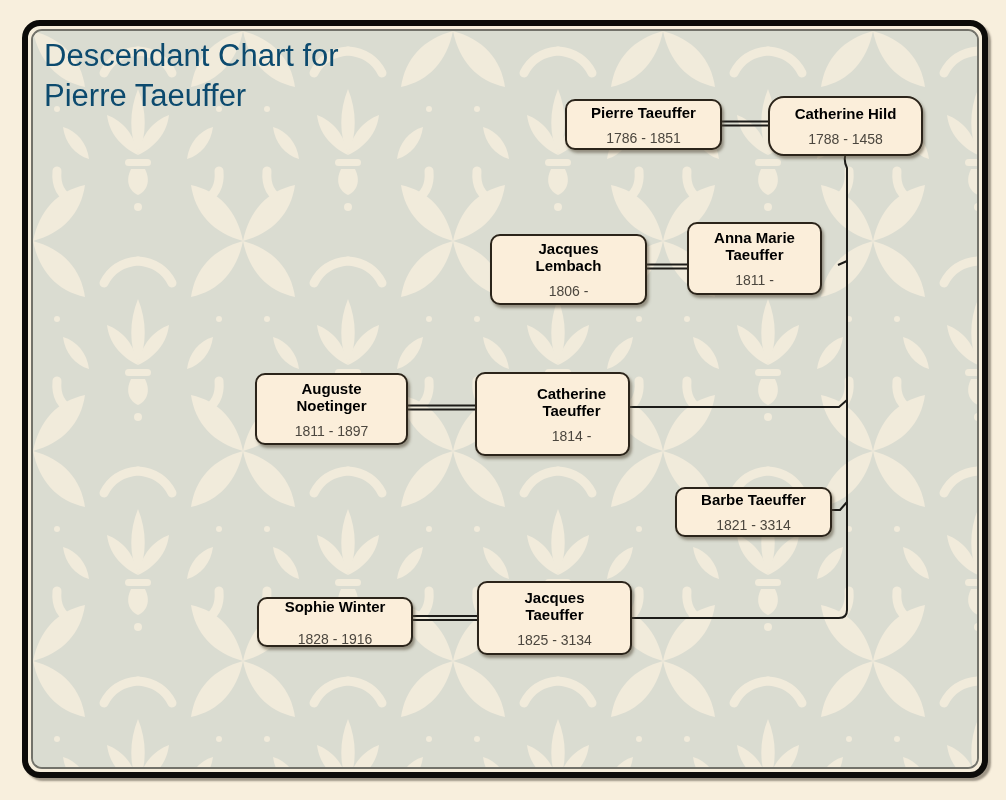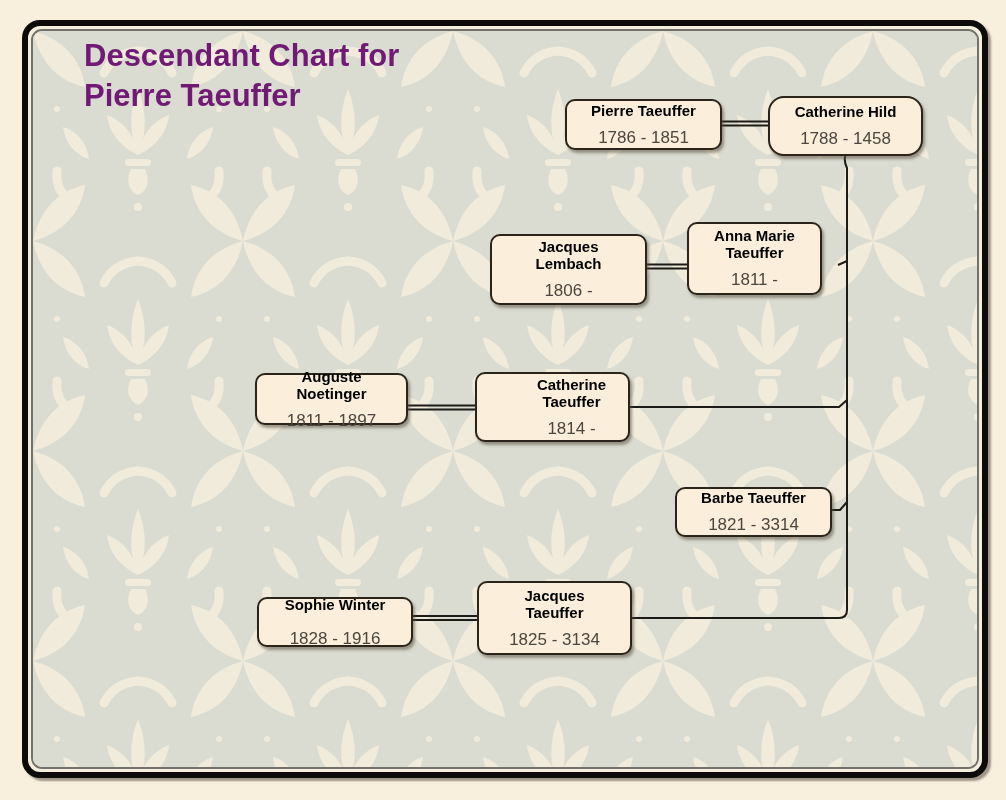--- a/index.html
+++ b/index.html
@@ -16,29 +16,29 @@
          box-shadow:3px 3px 2px rgba(50,42,30,0.45);}
   .inner-frame{position:absolute;inset:3px;border:2px solid var(--inner-border);
                border-radius:11px;overflow:hidden;background:var(--pattern-base);}
   .pattern-svg{position:absolute;inset:0;width:100%;height:100%;display:block;}
   .pat-base{fill:var(--pattern-base);}
   .pat-motif path,.pat-motif rect,.pat-motif circle{fill:var(--pattern-motif);}
   .pat-stroke{fill:none !important;stroke:var(--pattern-motif);stroke-width:9;stroke-linecap:round;}
   .connectors{position:absolute;left:0;top:0;width:1006px;height:800px;pointer-events:none;}
   .marriage-line{stroke:var(--line-color);stroke-width:2;}
   .child-line{stroke:var(--line-color);stroke-width:2;fill:none;stroke-linejoin:round;}
-  .chart-title{position:absolute;left:44px;top:36px;font-size:31px;font-weight:bold;
-               color:#701a75;line-height:40px;margin-left:40px;}
+  .chart-title{position:absolute;left:44px;top:36px;font-size:31px;font-weight:normal;
+               color:#0c4a6e;line-height:40px;}
   .person-box{position:absolute;box-sizing:border-box;background:var(--box-fill);
               border:2px solid var(--box-border);border-radius:10px;
               box-shadow:2px 3px 3px rgba(90,80,62,0.55);
               display:flex;flex-direction:column;align-items:center;justify-content:center;
               text-align:center;padding:2px;}
   .person-name{font-weight:bold;font-size:15px;line-height:17px;color:#000;}
-  .person-dates{font-size:17px;color:var(--date-text);margin-top:9px;}
+  .person-dates{font-size:14px;color:var(--date-text);margin-top:9px;}
 </style>
 </head>
 <body>
 
 <div class="page">
 
   <div class="frame">
     <div class="inner-frame">
       <svg class="pattern-svg" xmlns="http://www.w3.org/2000/svg">
         <defs>
@@ -96,25 +96,25 @@
         <div class="person-dates">1788 - 1458</div>
       </div>
       <div class="person-box" style="left: 490px; top: 234px; width: 157px; height: 71px;">
         <div class="person-name">Jacques<br>Lembach</div>
         <div class="person-dates">1806 -</div>
       </div>
       <div class="person-box" style="left: 687px; top: 222px; width: 135px; height: 73px;">
         <div class="person-name">Anna Marie<br>Taeuffer</div>
         <div class="person-dates">1811 -</div>
       </div>
-      <div class="person-box" style="left: 255px; top: 373px; width: 153px; height: 52px;">
+      <div class="person-box" style="left: 255px; top: 373px; width: 153px; height: 72px;">
         <div class="person-name">Auguste<br>Noetinger</div>
         <div class="person-dates">1811 - 1897</div>
       </div>
-      <div class="person-box" style="left: 475px; top: 372px; width: 155px; height: 70px; padding-left: 40px;">
+      <div class="person-box" style="left: 475px; top: 372px; width: 155px; height: 84px; padding-left: 40px;">
         <div class="person-name">Catherine<br>Taeuffer</div>
         <div class="person-dates">1814 -</div>
       </div>
       <div class="person-box" style="left: 675px; top: 487px; width: 157px; height: 50px; text-align: right;">
         <div class="person-name">Barbe Taeuffer</div>
         <div class="person-dates">1821 - 3314</div>
       </div>
       <div class="person-box" style="left: 257px; top: 597px; width: 156px; height: 50px; gap: 7px;">
         <div class="person-name">Sophie Winter</div>
         <div class="person-dates">1828 - 1916</div>

